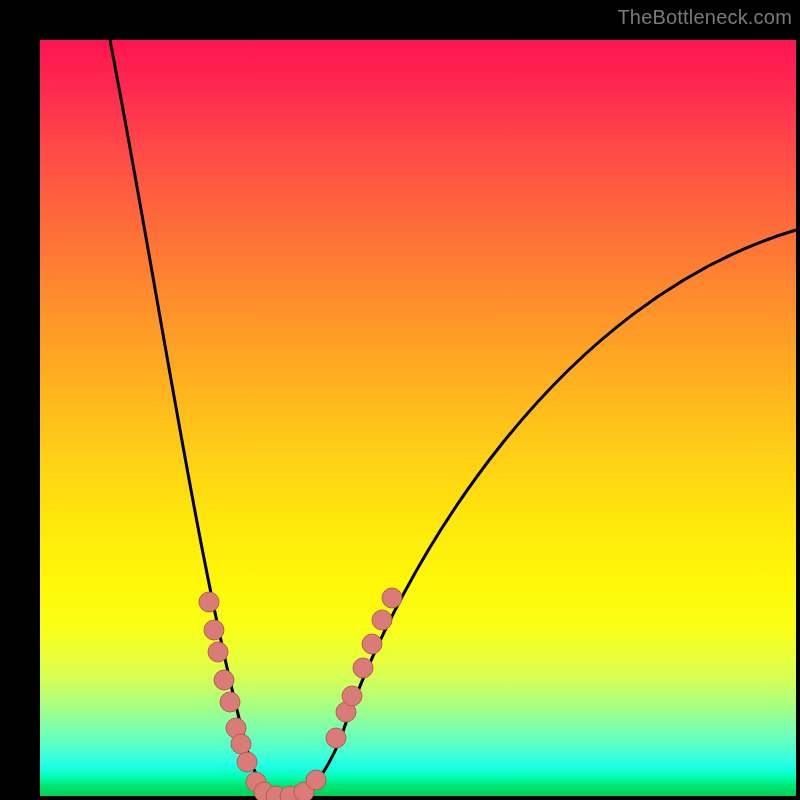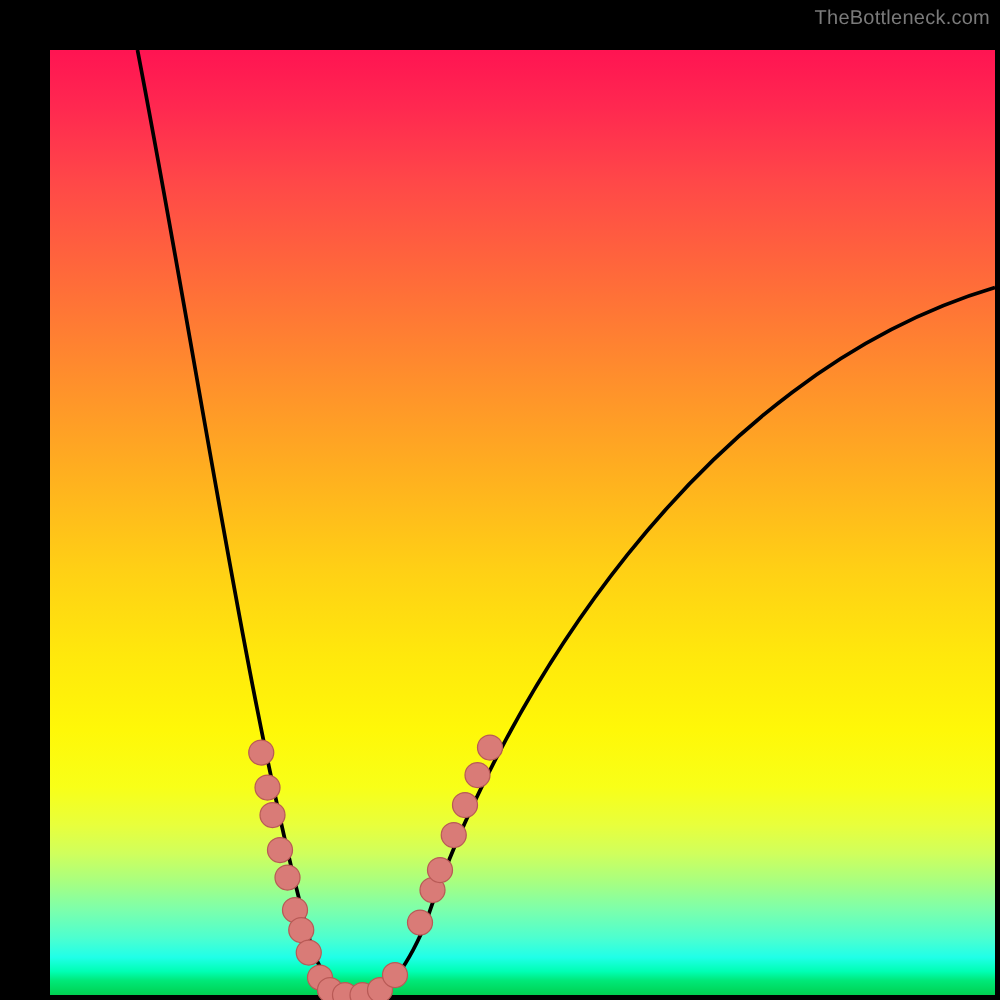--- a/index.html
+++ b/index.html
@@ -44,21 +44,21 @@
       #20ffe8 96%,
       #00ffb4 97.5%,
       #00e878 98.5%,
       #00d050 100%);
   }
   .watermark {
     position: absolute;
     top: 6px;
     right: 8px;
     color: #7a7a7a;
-    font-size: 16px;
+    font-size: 20px;
     font-weight: 500;
     letter-spacing: 0.2px;
     user-select: none;
   }
   svg.curve {
     position: absolute;
     left: 0;
     top: 0;
     width: 756px;
     height: 756px;

